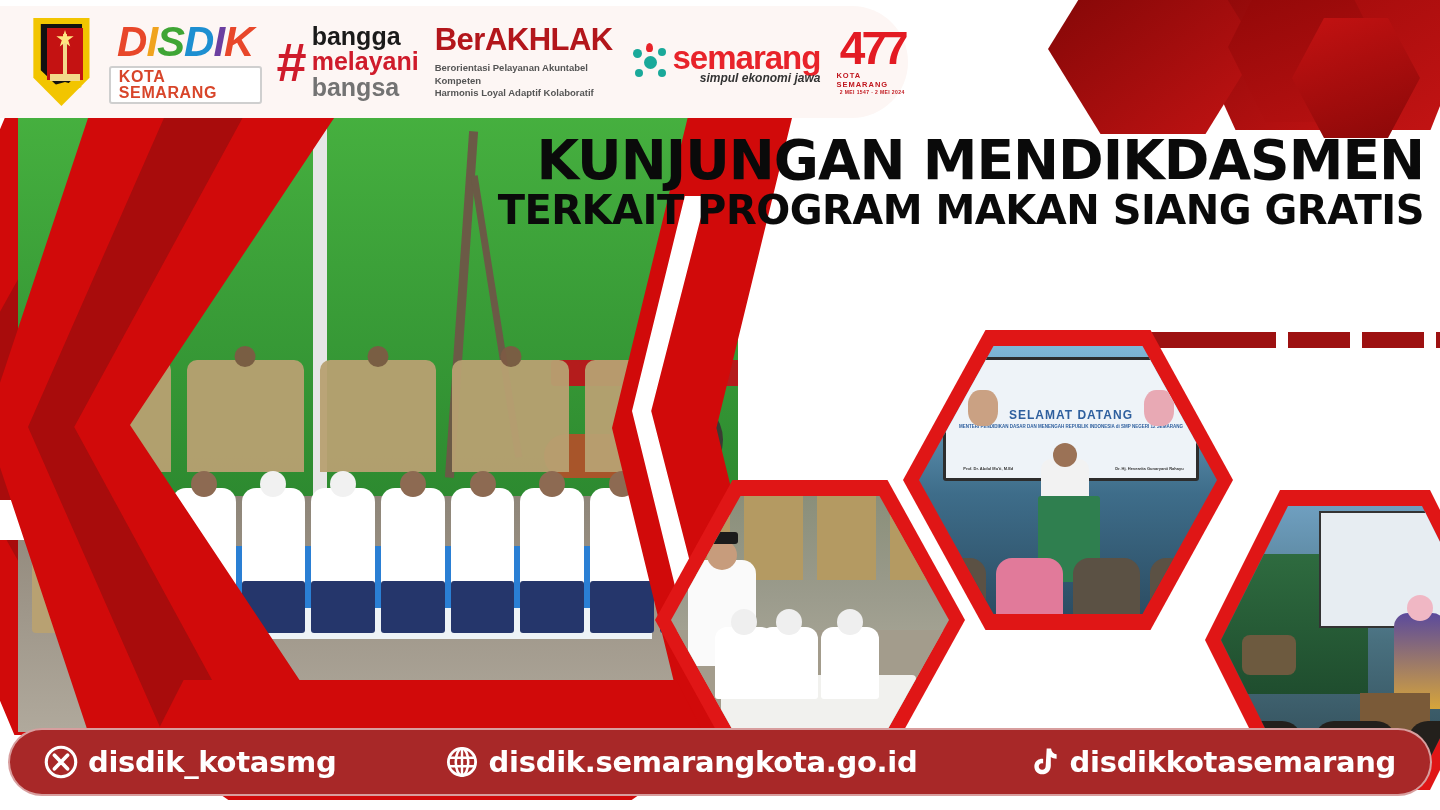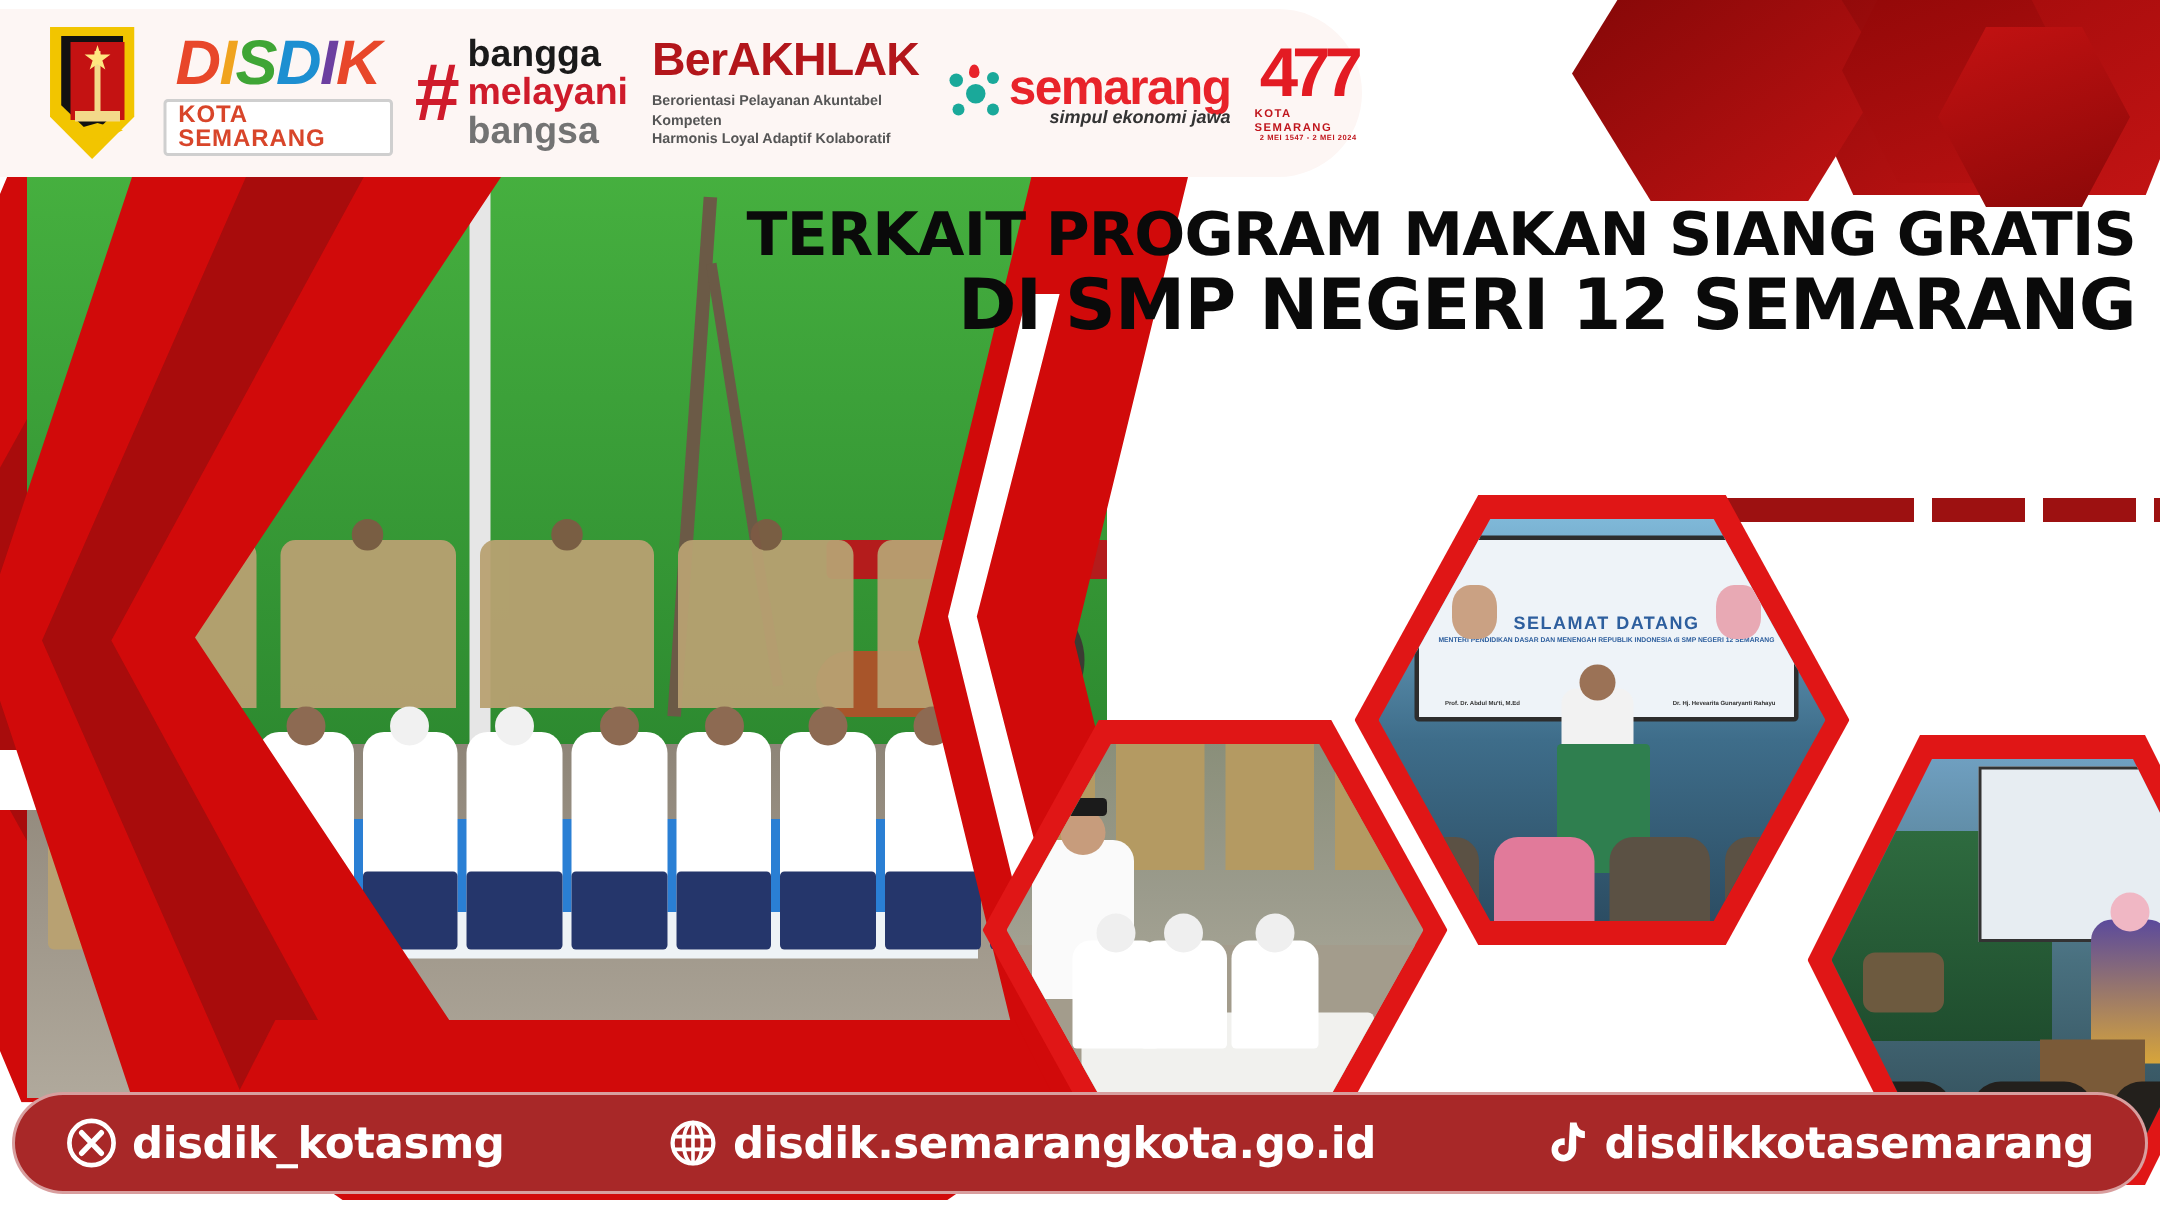--- a/index.html
+++ b/index.html
@@ -245,22 +245,22 @@
   <div class="deco mid-chevron"></div>
   <div class="deco mid-chevron-white"></div>
 
   <div class="hexdeco hx2"></div>
   <div class="hexdeco hx5"></div>
   <div class="hexdeco hx1"></div>
   <div class="hexdeco hx3"></div>
   <div class="hexdeco hx4"></div>
 
   <div class="title">
+    <div class="t1">KUNJUNGAN MENDIKDASMEN</div>
     <div class="t2">TERKAIT PROGRAM MAKAN SIANG GRATIS</div>
-    <div class="t3">DI SMP NEGERI 12 SEMARANG</div>
   </div>
 
   <div class="dash-row">
     <div class="dash d1"></div>
       <div class="dash d2"></div>
     <div class="dash d3"></div>
       <div class="dash d4"></div>
   </div>
 
   <div class="hexphoto hp1">

